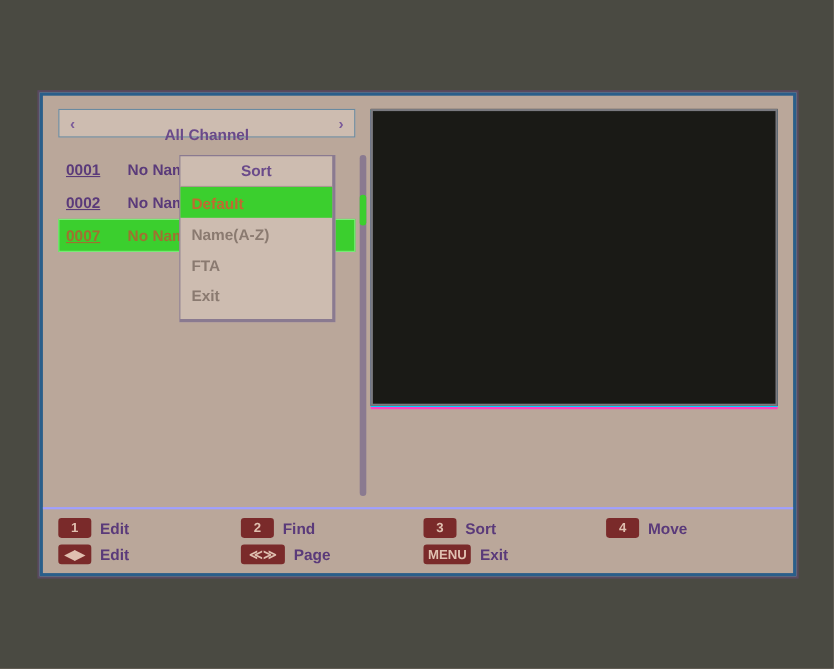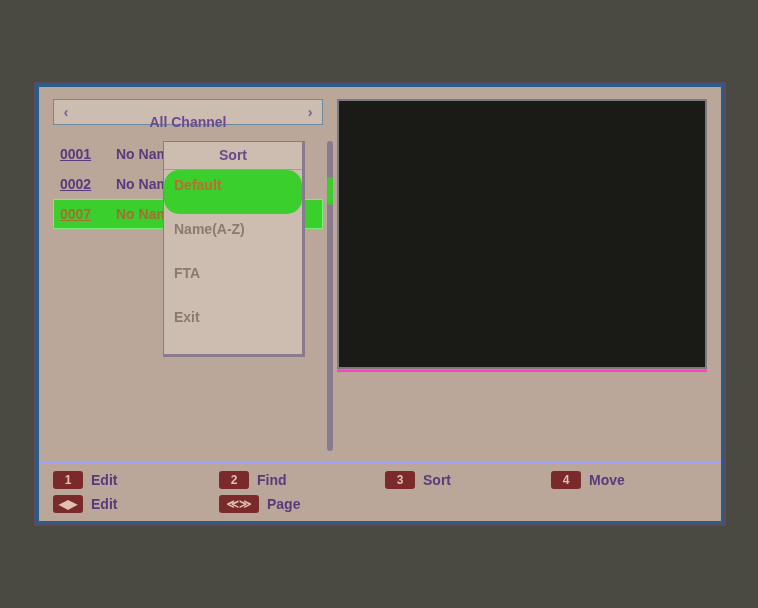--- a/index.html
+++ b/index.html
@@ -105,28 +105,27 @@
   .sort-popup .popup-title {
     height: 28px;
     line-height: 26px;
     text-align: center;
     color: #6a4a8a;
     font-size: 14px;
     font-weight: bold;
     border-bottom: 1px solid #a89890;
   }
   .sort-popup .opt {
-    height: 44px;
+    height: 28px;
     line-height: 30px;
     padding-left: 10px;
     color: #8a7a70;
     font-size: 14px;
     font-weight: bold;
     cursor: pointer;
-    border-radius: 15px;
   }
   .sort-popup .opt.active {
     background: #3bcf2e;
     color: #c06a30;
   }
   .scrollbar {
     position: absolute;
     right: -10px;
     top: 42px;
     width: 6px;
@@ -244,14 +243,18 @@
       <span>Move</span>
     </div>
     <div class="hint">
       <span class="key">◀▶</span>
       <span>Edit</span>
     </div>
     <div class="hint">
       <span class="key wide">≪≫</span>
       <span>Page</span>
     </div>
+    <div class="hint">
+      <span class="key wide">MENU</span>
+      <span>Exit</span>
+    </div>
   </div>
 </div>
 
 </body></html>

